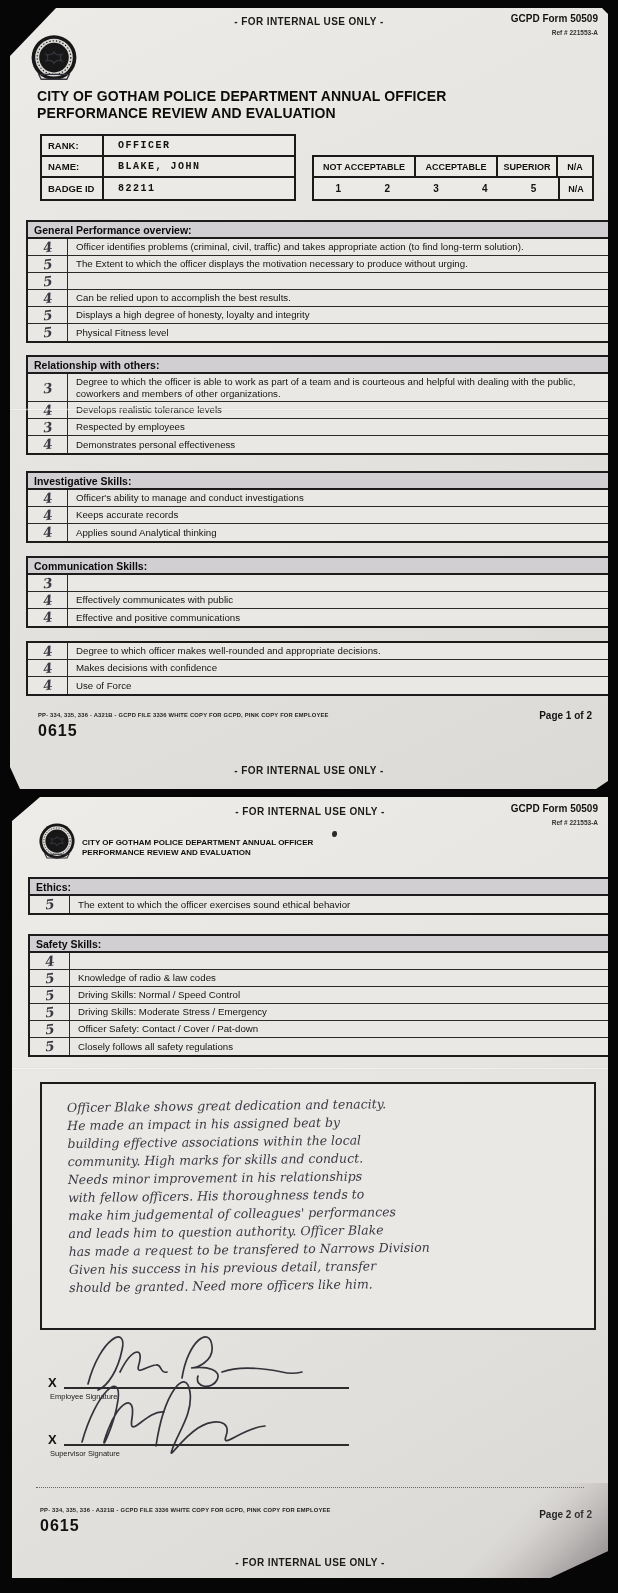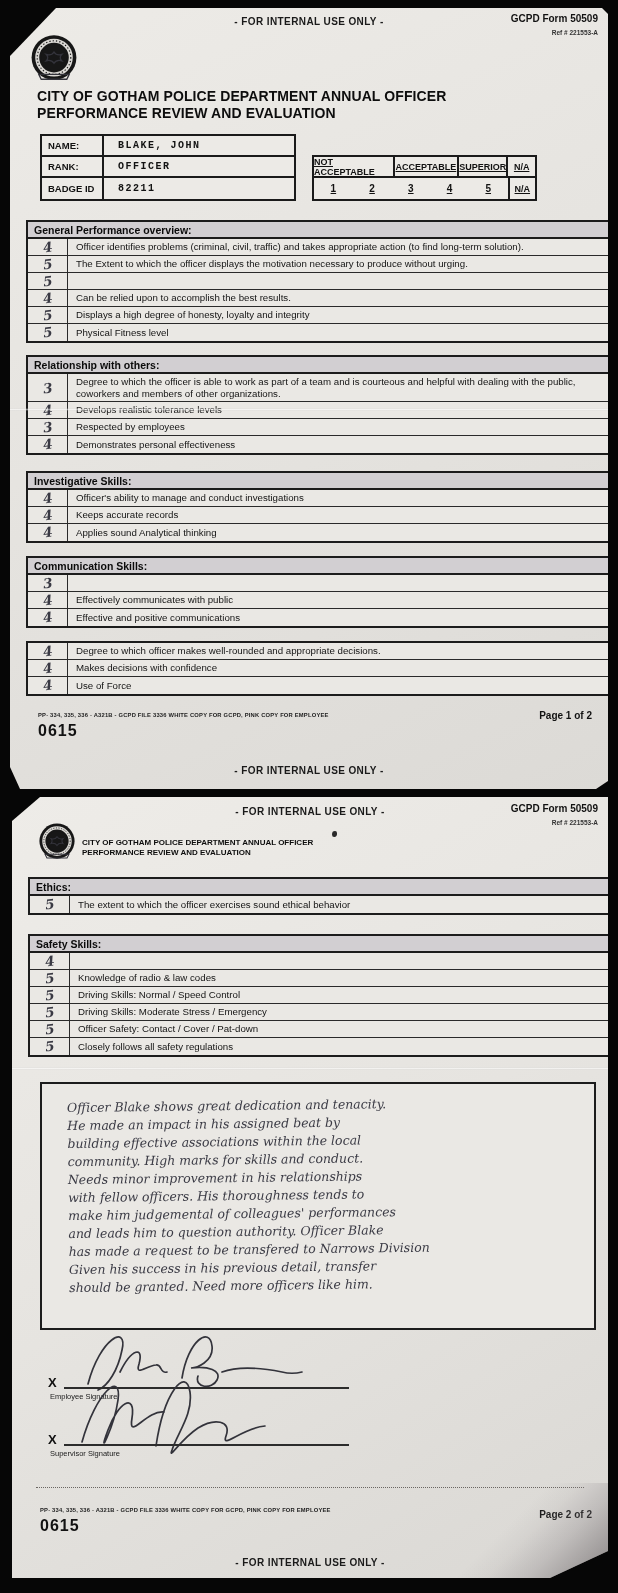--- a/index.html
+++ b/index.html
@@ -18,21 +18,21 @@
   .titleblock { position:absolute; font-weight:bold; color:#0d0d0d;margin-top:8px; }
   .t1 { font-size:14px; line-height:17px; letter-spacing:.1px; }
   .t2 { font-size:8px; line-height:10px; }
   
   .itable { position:absolute; border:2px solid #1a1a1a; background:#eceae6; }
   .irow { display:flex; height:21px; border-bottom:2px solid #1a1a1a; }
   .irow:last-child { border-bottom:none; }
   .ilabel { width:62px; flex:none; border-right:2px solid #1a1a1a; font-weight:bold; font-size:9.5px; display:flex; align-items:center; padding-left:6px; }
   .ival { font-family:"Liberation Mono", monospace; font-weight:bold; font-size:10px; letter-spacing:1.5px; display:flex; align-items:center; padding-left:14px; }
   
-  .rtable { position:absolute; border:2px solid #1a1a1a; background:#eceae6; width:225px;text-decoration:underline; }
+  .rtable { position:absolute; border:2px solid #1a1a1a; background:#eceae6; width:282px; }
   .rhead, .rnums { display:flex; height:21px; }
   .rhead { border-bottom:2px solid #1a1a1a; }
   .rcell { border-right:2px solid #1a1a1a; display:flex; align-items:center; justify-content:center; font-weight:bold; font-size:9px; }
   .rc0{width:102px;} .rc1{width:82px;} .rc2{width:60px;} .rc3{width:34px; border-right:none;}
   .rspread { width:244px; display:flex; }
   .rnum { flex:1; display:flex; align-items:center; justify-content:center; font-weight:bold; font-size:10px; }
   .rna { width:34px; border-left:2px solid #1a1a1a; display:flex; align-items:center; justify-content:center; font-weight:bold; font-size:9px; }
   
   .sec { position:absolute; left:16px; width:600px; border:2px solid #1c1c1c; background:#eae8e4; }
   .sech { height:17px; background:#d2cfd2; border-bottom:2px solid #1c1c1c; font-weight:bold; font-size:10.5px; color:#0b0b0b; display:flex; align-items:center; padding:0 6px; }
@@ -78,26 +78,26 @@
     <path d="M11 53 L49 53 L46 59 L14 59 Z" fill="#171717"></path>
   </svg>
 
   <div class="titleblock t1" style="left:27px; top:72px;">
     <div>CITY OF GOTHAM POLICE DEPARTMENT ANNUAL OFFICER</div>
     <div>PERFORMANCE REVIEW AND EVALUATION</div>
   </div>
 
   <div class="itable" style="left:30px; top:126px; width:256px;">
     <div class="irow">
+      <div class="ilabel">RANK:</div>
+      <div class="ival">OFFICER</div>
+    </div>
+    <div class="irow">
       <div class="ilabel">NAME:</div>
       <div class="ival">BLAKE, JOHN</div>
-    </div>
-    <div class="irow">
-      <div class="ilabel">RANK:</div>
-      <div class="ival">OFFICER</div>
     </div>
     <div class="irow">
       <div class="ilabel">BADGE ID</div>
       <div class="ival">82211</div>
     </div>
   </div>
 
   <div class="rtable" style="left:302px; top:147px;">
     <div class="rhead">
       <div class="rcell rc0">NOT ACCEPTABLE</div>

